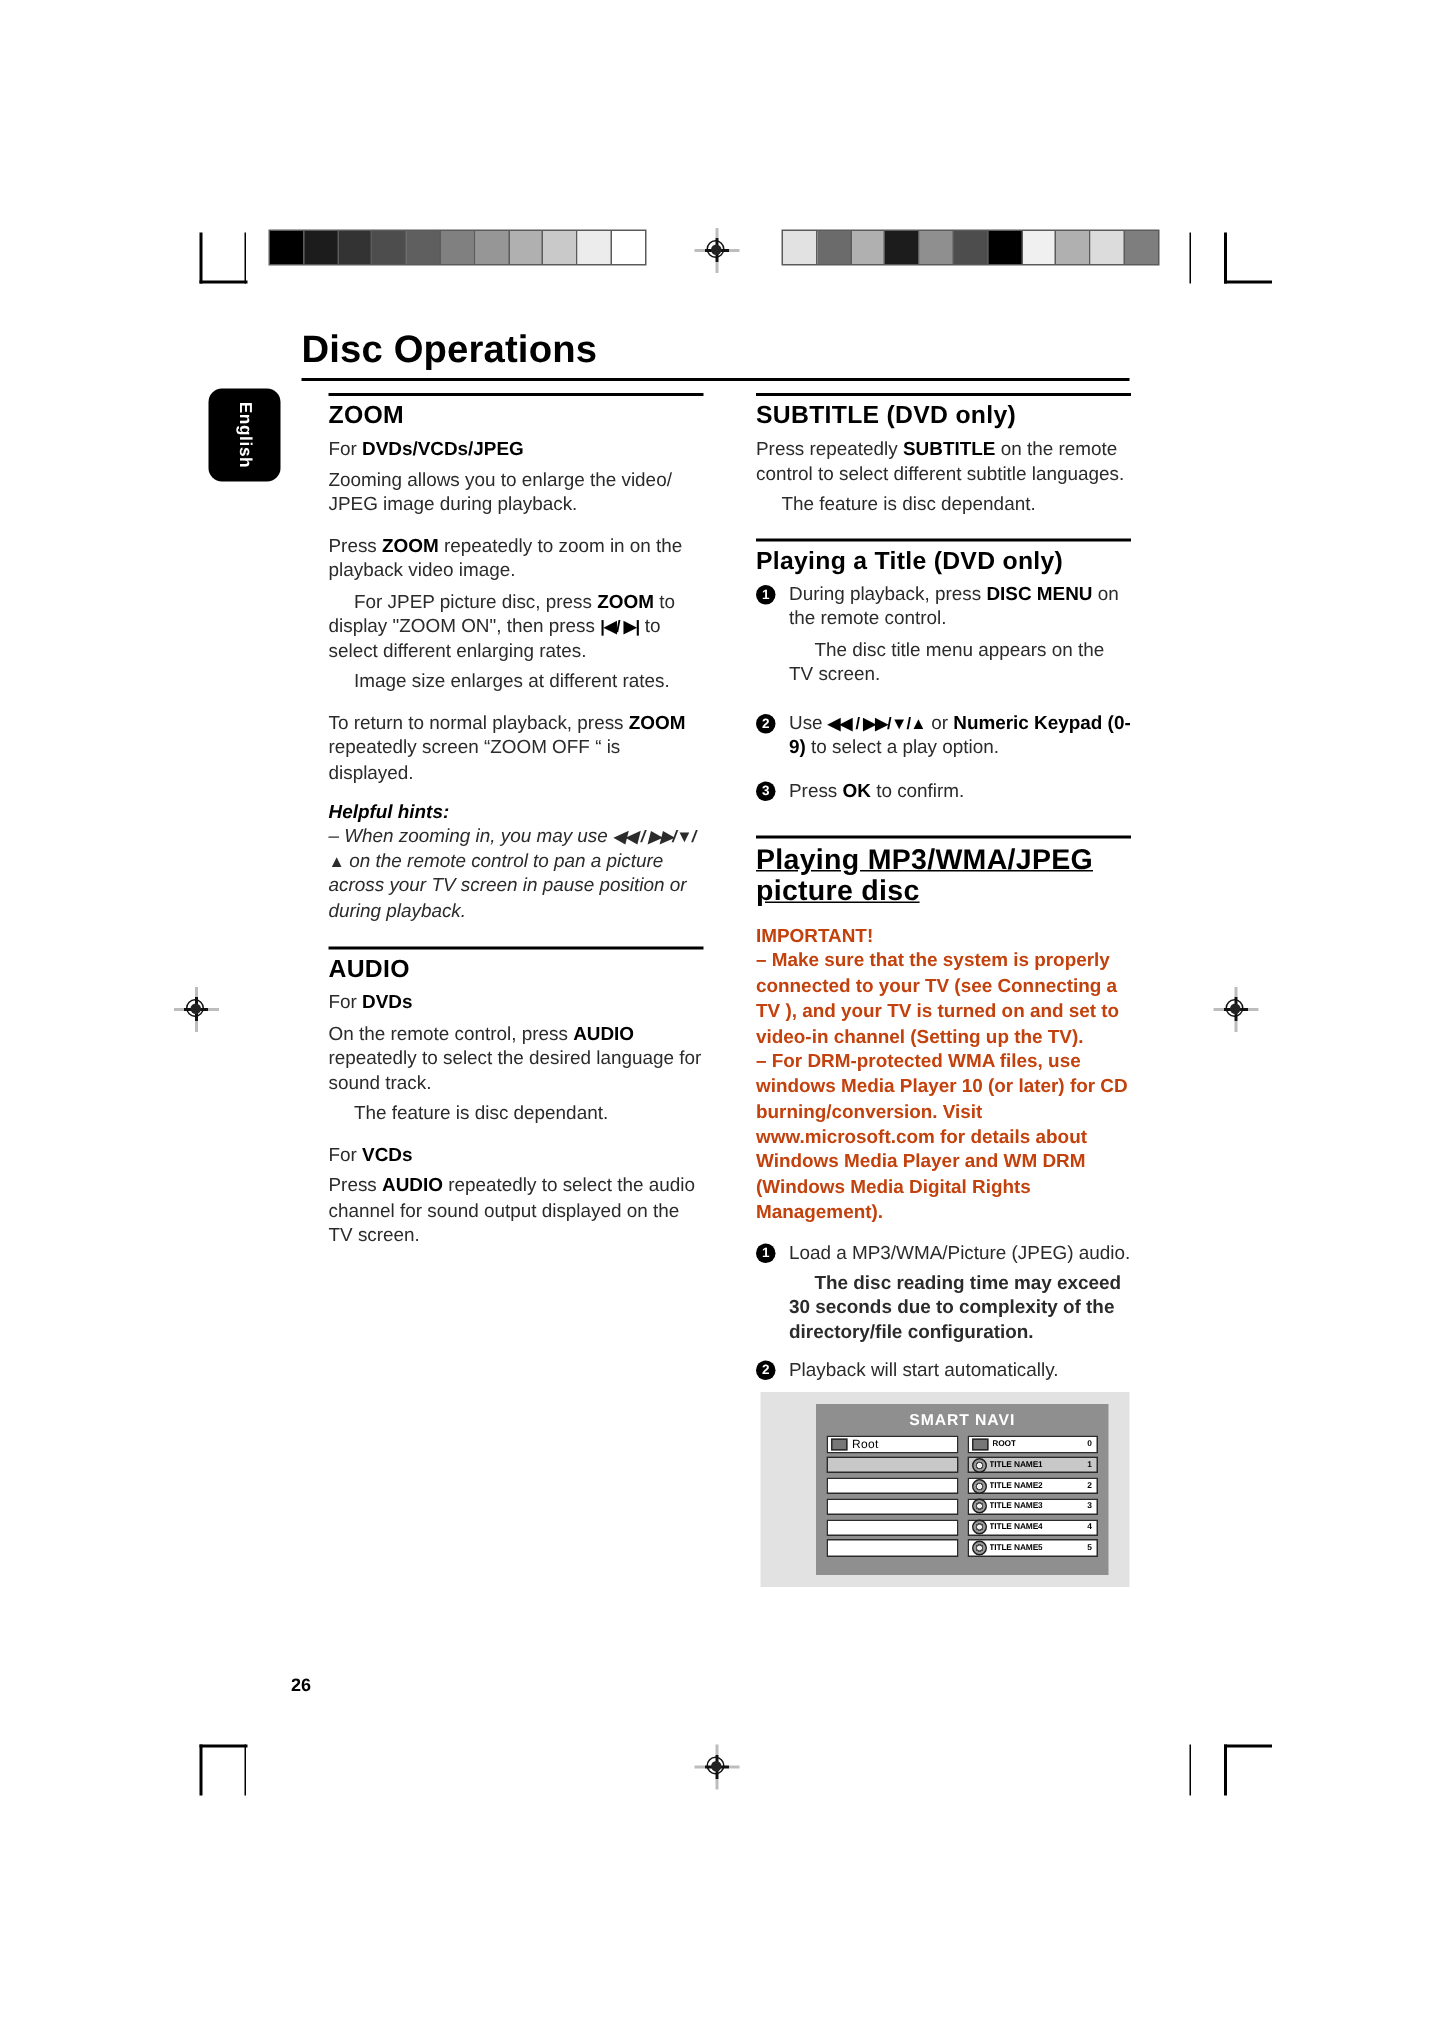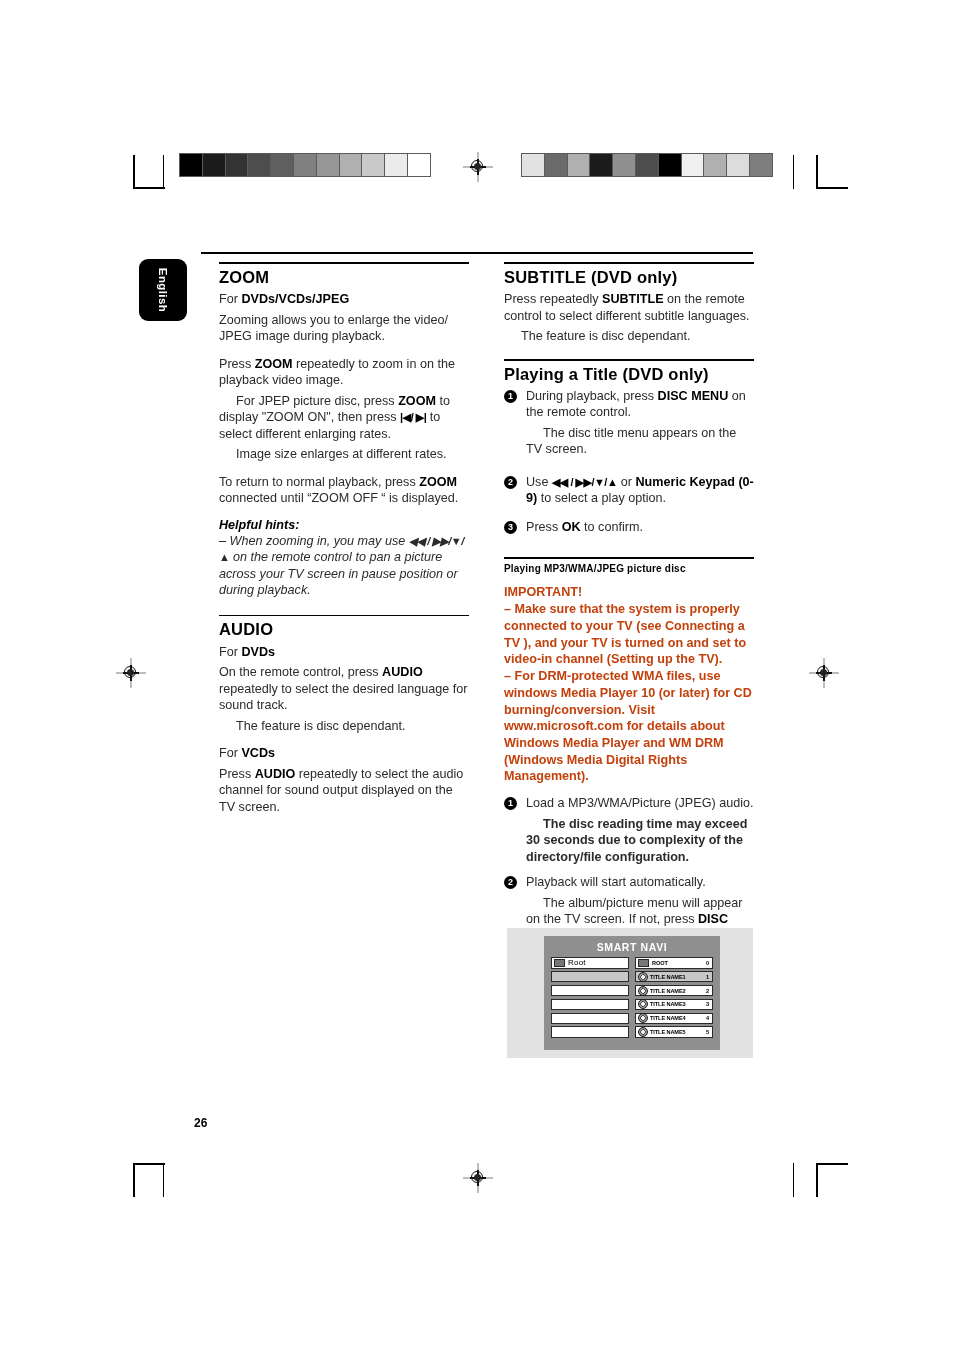--- a/index.html
+++ b/index.html
@@ -103,21 +103,21 @@
   .sec-rule.w-right { width: 250px; }
 
   h2.sec-head {
     font-size: 16.5px;
     font-weight: bold;
     margin: 0 0 5px 0;
     letter-spacing: 0.2px;
     line-height: 1.12;
     color: #000;
   }
-  h2.sec-head.sm { font-size: 10px; }
+  h2.sec-head.sm { font-size: 19px; text-decoration: underline; }
 
   p.body {
     font-size: 12.6px;
     line-height: 1.31;
     margin: 0 0 11px 0;
     color: #2b2b2b;
   }
   p.body.tight { margin-bottom: 4px; }
   p.body.ind { text-indent: 17px; }
   p.body b, p.body strong { color: #000; font-weight: bold; }
@@ -171,21 +171,21 @@
   .navi-wrap {
     position: absolute;
     left: 507px; top: 928px;
     width: 246px; height: 130px;
     background: #e2e2e2;
     box-sizing: border-box;
   }
   .navi-screen {
     position: absolute;
     left: 37px; top: 8px;
-    width: 176px; height: 114px;
+    width: 195px; height: 114px;
     background: #8f8f8f;
     box-sizing: border-box;
   }
   .navi-title {
     text-align: center;
     color: #ffffff;
     font-size: 10.5px;
     font-weight: bold;
     letter-spacing: 0.6px;
     padding-top: 5px;
@@ -316,20 +316,21 @@
       <div class="sw" style="background: rgb(28, 28, 28);"></div>
       <div class="sw" style="background: rgb(143, 143, 143);"></div>
       <div class="sw" style="background: rgb(77, 77, 77);"></div>
       <div class="sw" style="background: rgb(0, 0, 0);"></div>
       <div class="sw" style="background: rgb(240, 240, 240);"></div>
       <div class="sw" style="background: rgb(176, 176, 176);"></div>
       <div class="sw" style="background: rgb(220, 220, 220);"></div>
       <div class="sw" style="background: rgb(126, 126, 126);"></div>
     </div>
 
+  <div class="page-title">Disc Operations</div>
   <div class="title-rule"></div>
 
   <div class="lang-tab">
     <span>English</span>
   </div>
 
   <div class="col col-left">
 
     <div class="sec-rule"></div>
     <h2 class="sec-head">ZOOM</h2>
@@ -344,21 +345,21 @@
       <span>Press </span><b>ZOOM</b><span> repeatedly to zoom in on the playback video image.</span>
     </p>
 
     <p class="body ind tight">
       <span>For JPEP picture disc, press </span><b>ZOOM</b><span> to display "ZOOM ON", then press </span><b class="arrowglyph">|◀/ ▶|</b><span> to select different enlarging rates.</span>
     </p>
 
     <p class="body ind">Image size enlarges at different rates.</p>
 
     <p class="body">
-      <span>To return to normal playback, press </span><b>ZOOM</b><span> connected until “ZOOM OFF “ is displayed.</span>
+      <span>To return to normal playback, press </span><b>ZOOM</b><span> repeatedly screen “ZOOM OFF “ is displayed.</span>
     </p>
 
     <p class="hints-title">Helpful hints:</p>
     <p class="hints">
       <span>–   When zooming in, you may use </span><b class="arrowglyph">◀◀ / ▶▶/▼/▲</b><span> on the remote control to pan a picture across your TV screen in pause position or during playback.</span>
     </p>
 
     <div class="sec-rule" style="margin-top:16px;"></div>
     <h2 class="sec-head">AUDIO</h2>
 

